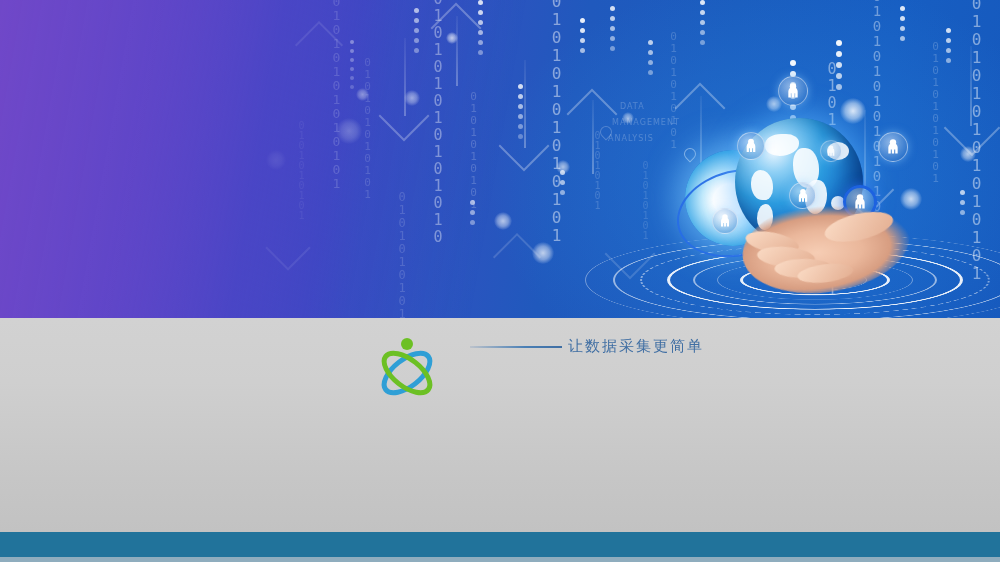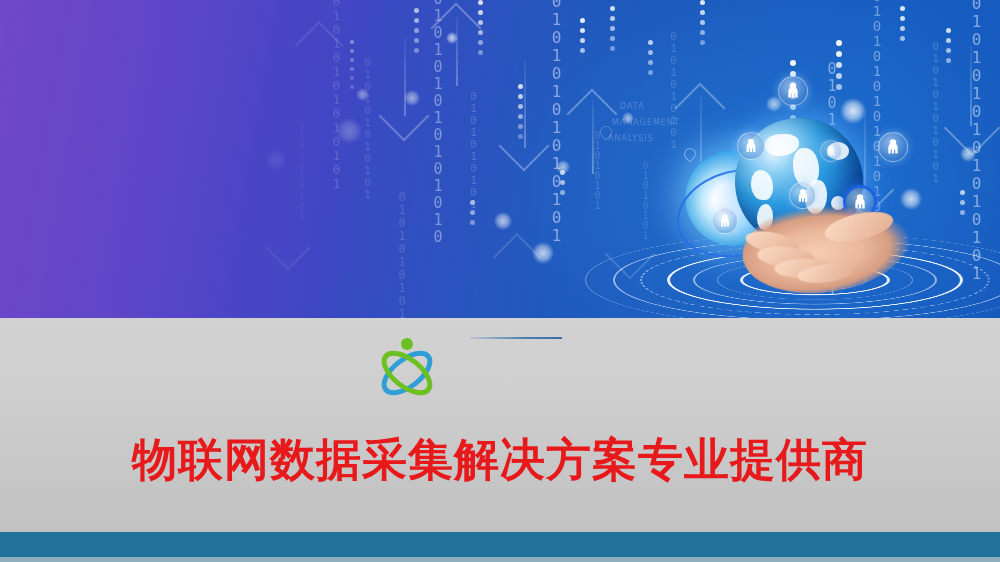--- a/index.html
+++ b/index.html
@@ -466,22 +466,22 @@
     <div class="logo-mark">
       <svg width="62" height="68" viewBox="0 0 62 68">
         <ellipse cx="31" cy="40" rx="27" ry="13.5" fill="none" stroke="#2f9fd6" stroke-width="5" transform="rotate(-38 31 40)"></ellipse>
         <ellipse cx="31" cy="40" rx="27" ry="13.5" fill="none" stroke="#6cc024" stroke-width="5" transform="rotate(38 31 40)"></ellipse>
         <circle cx="31" cy="11" r="6" fill="#6cc024"></circle>
       </svg>
     </div>
     <div class="logo-text-wrap">
       <div class="logo-sub">
         <span class="logo-rule"></span>
+        <span class="logo-tagline">让数据采集更简单</span>
       </div>
     </div>
   </div>
 
-  <div class="headline">物联网数据采集解决方案专业提供商</div>
 
   <div class="footer-bar"></div>
   <div class="footer-edge"></div>
 
 </div>
 
 </body></html>

